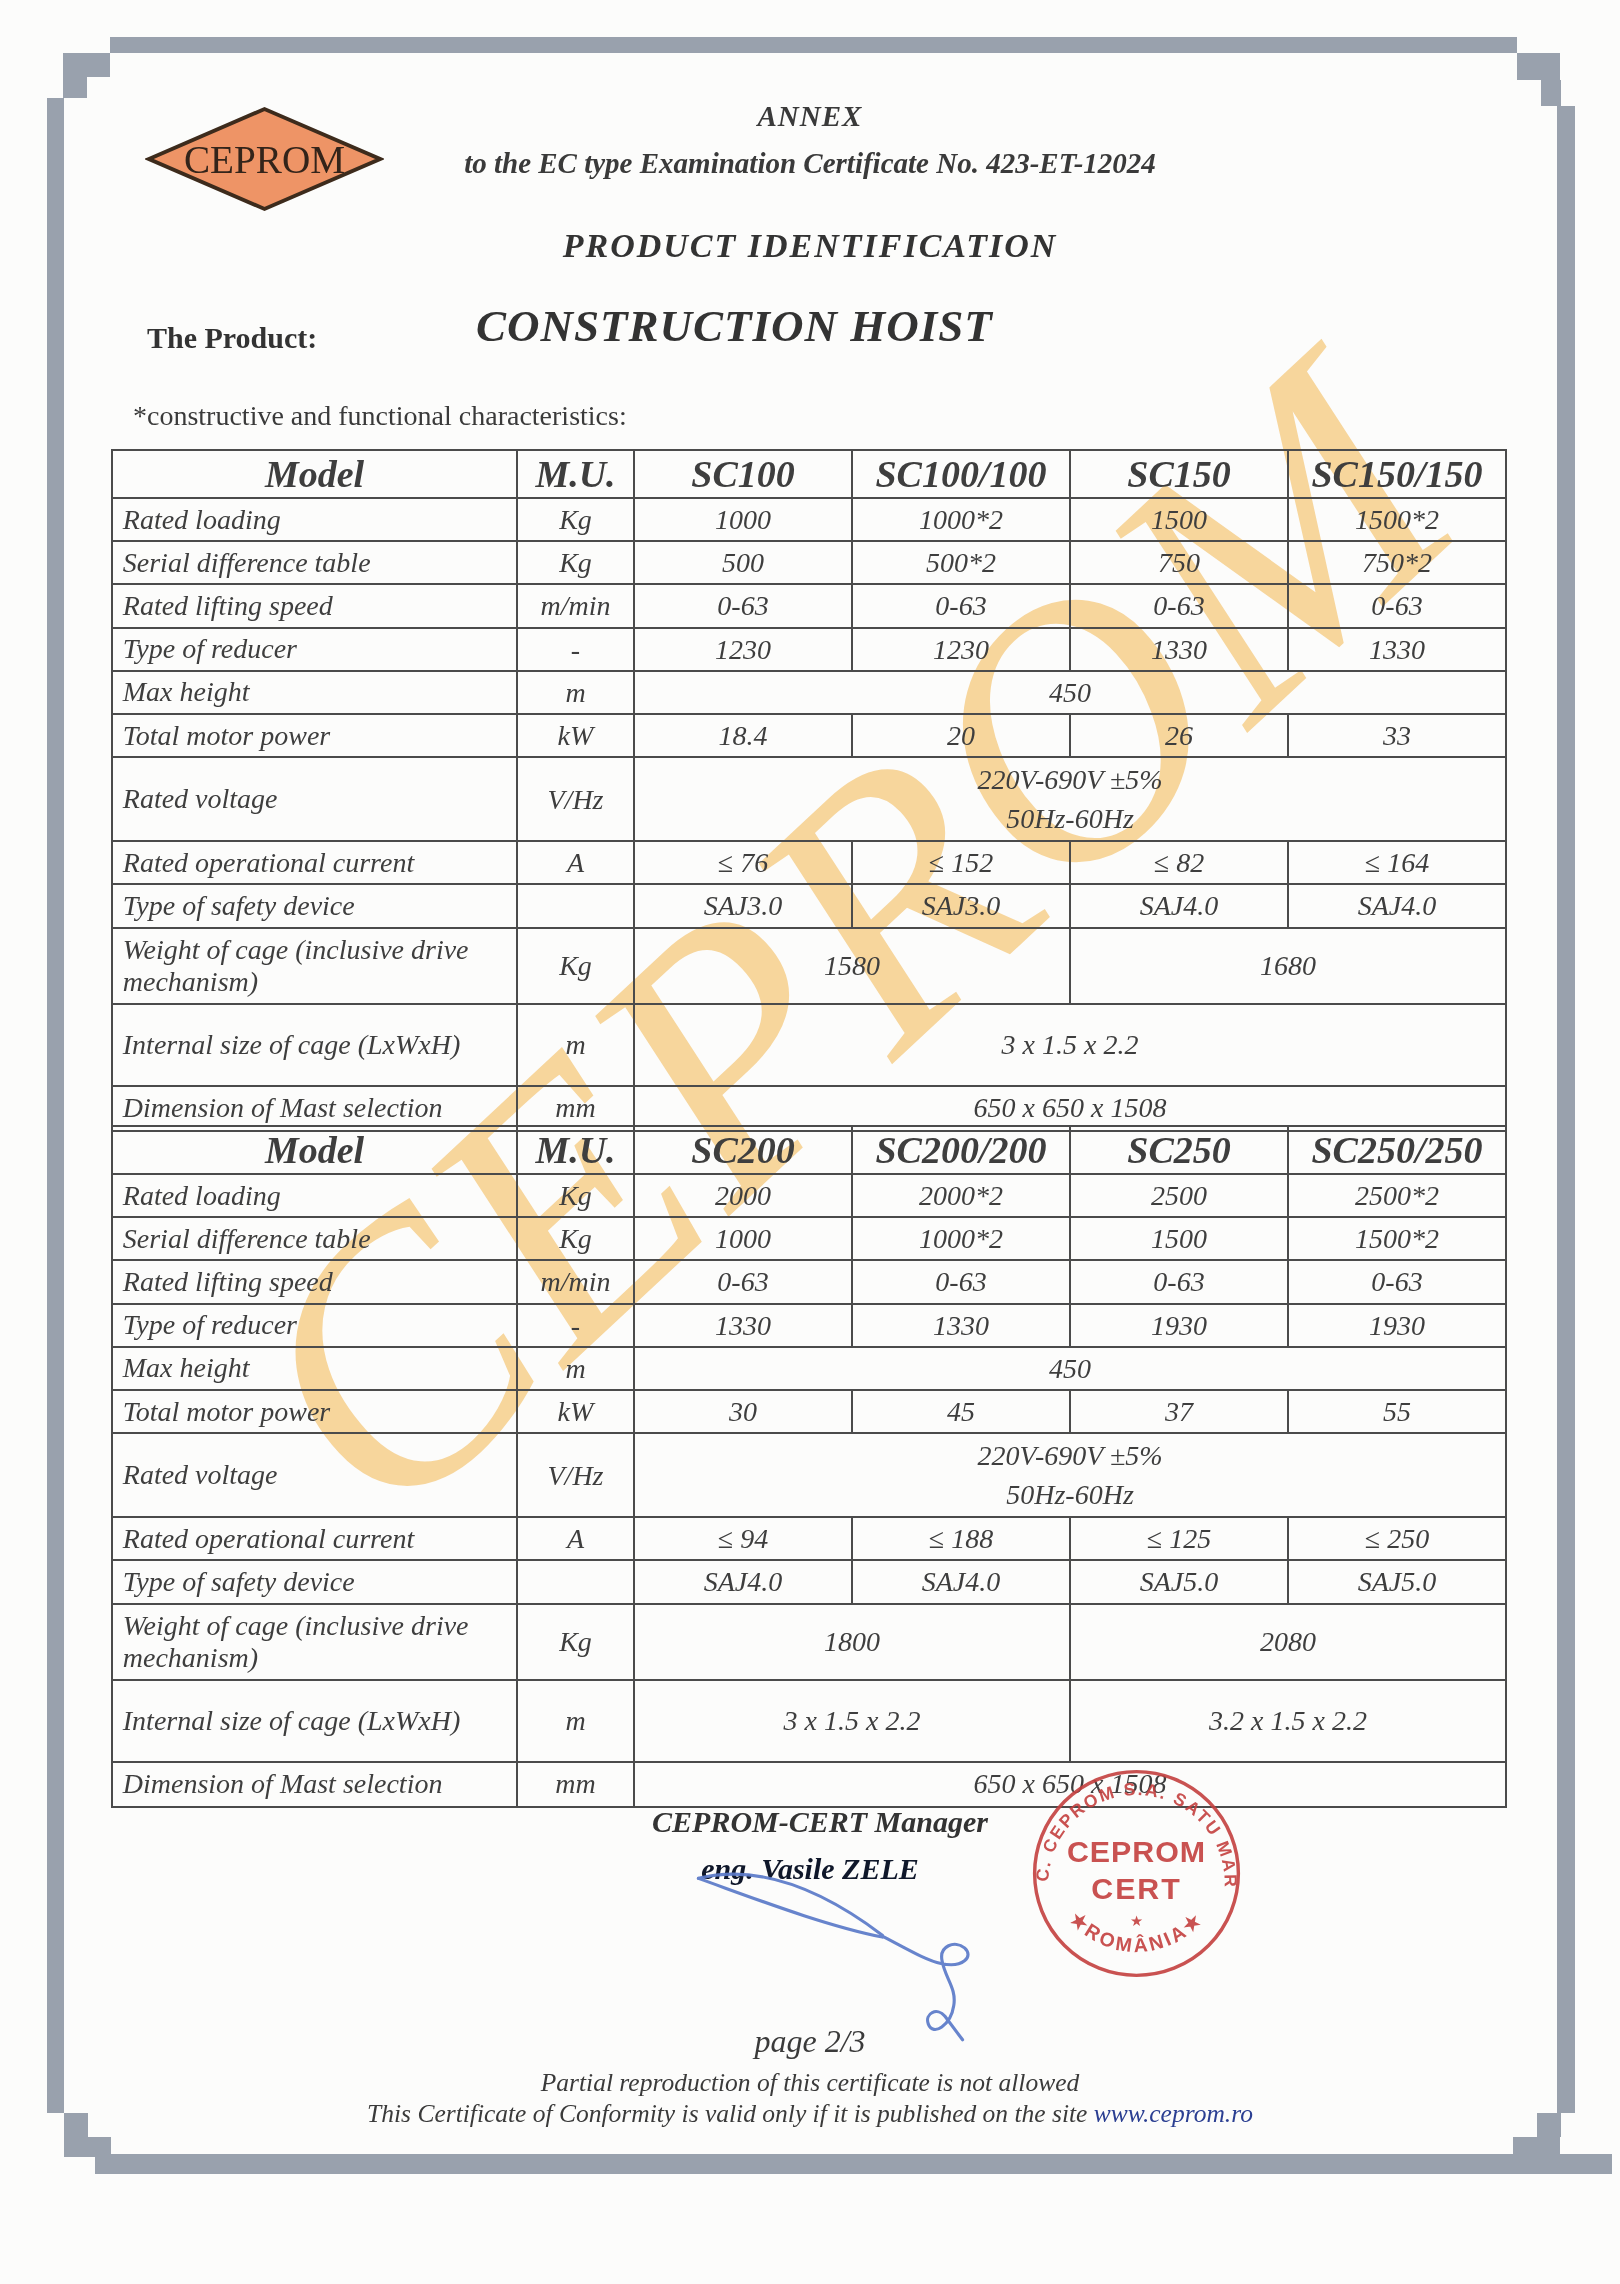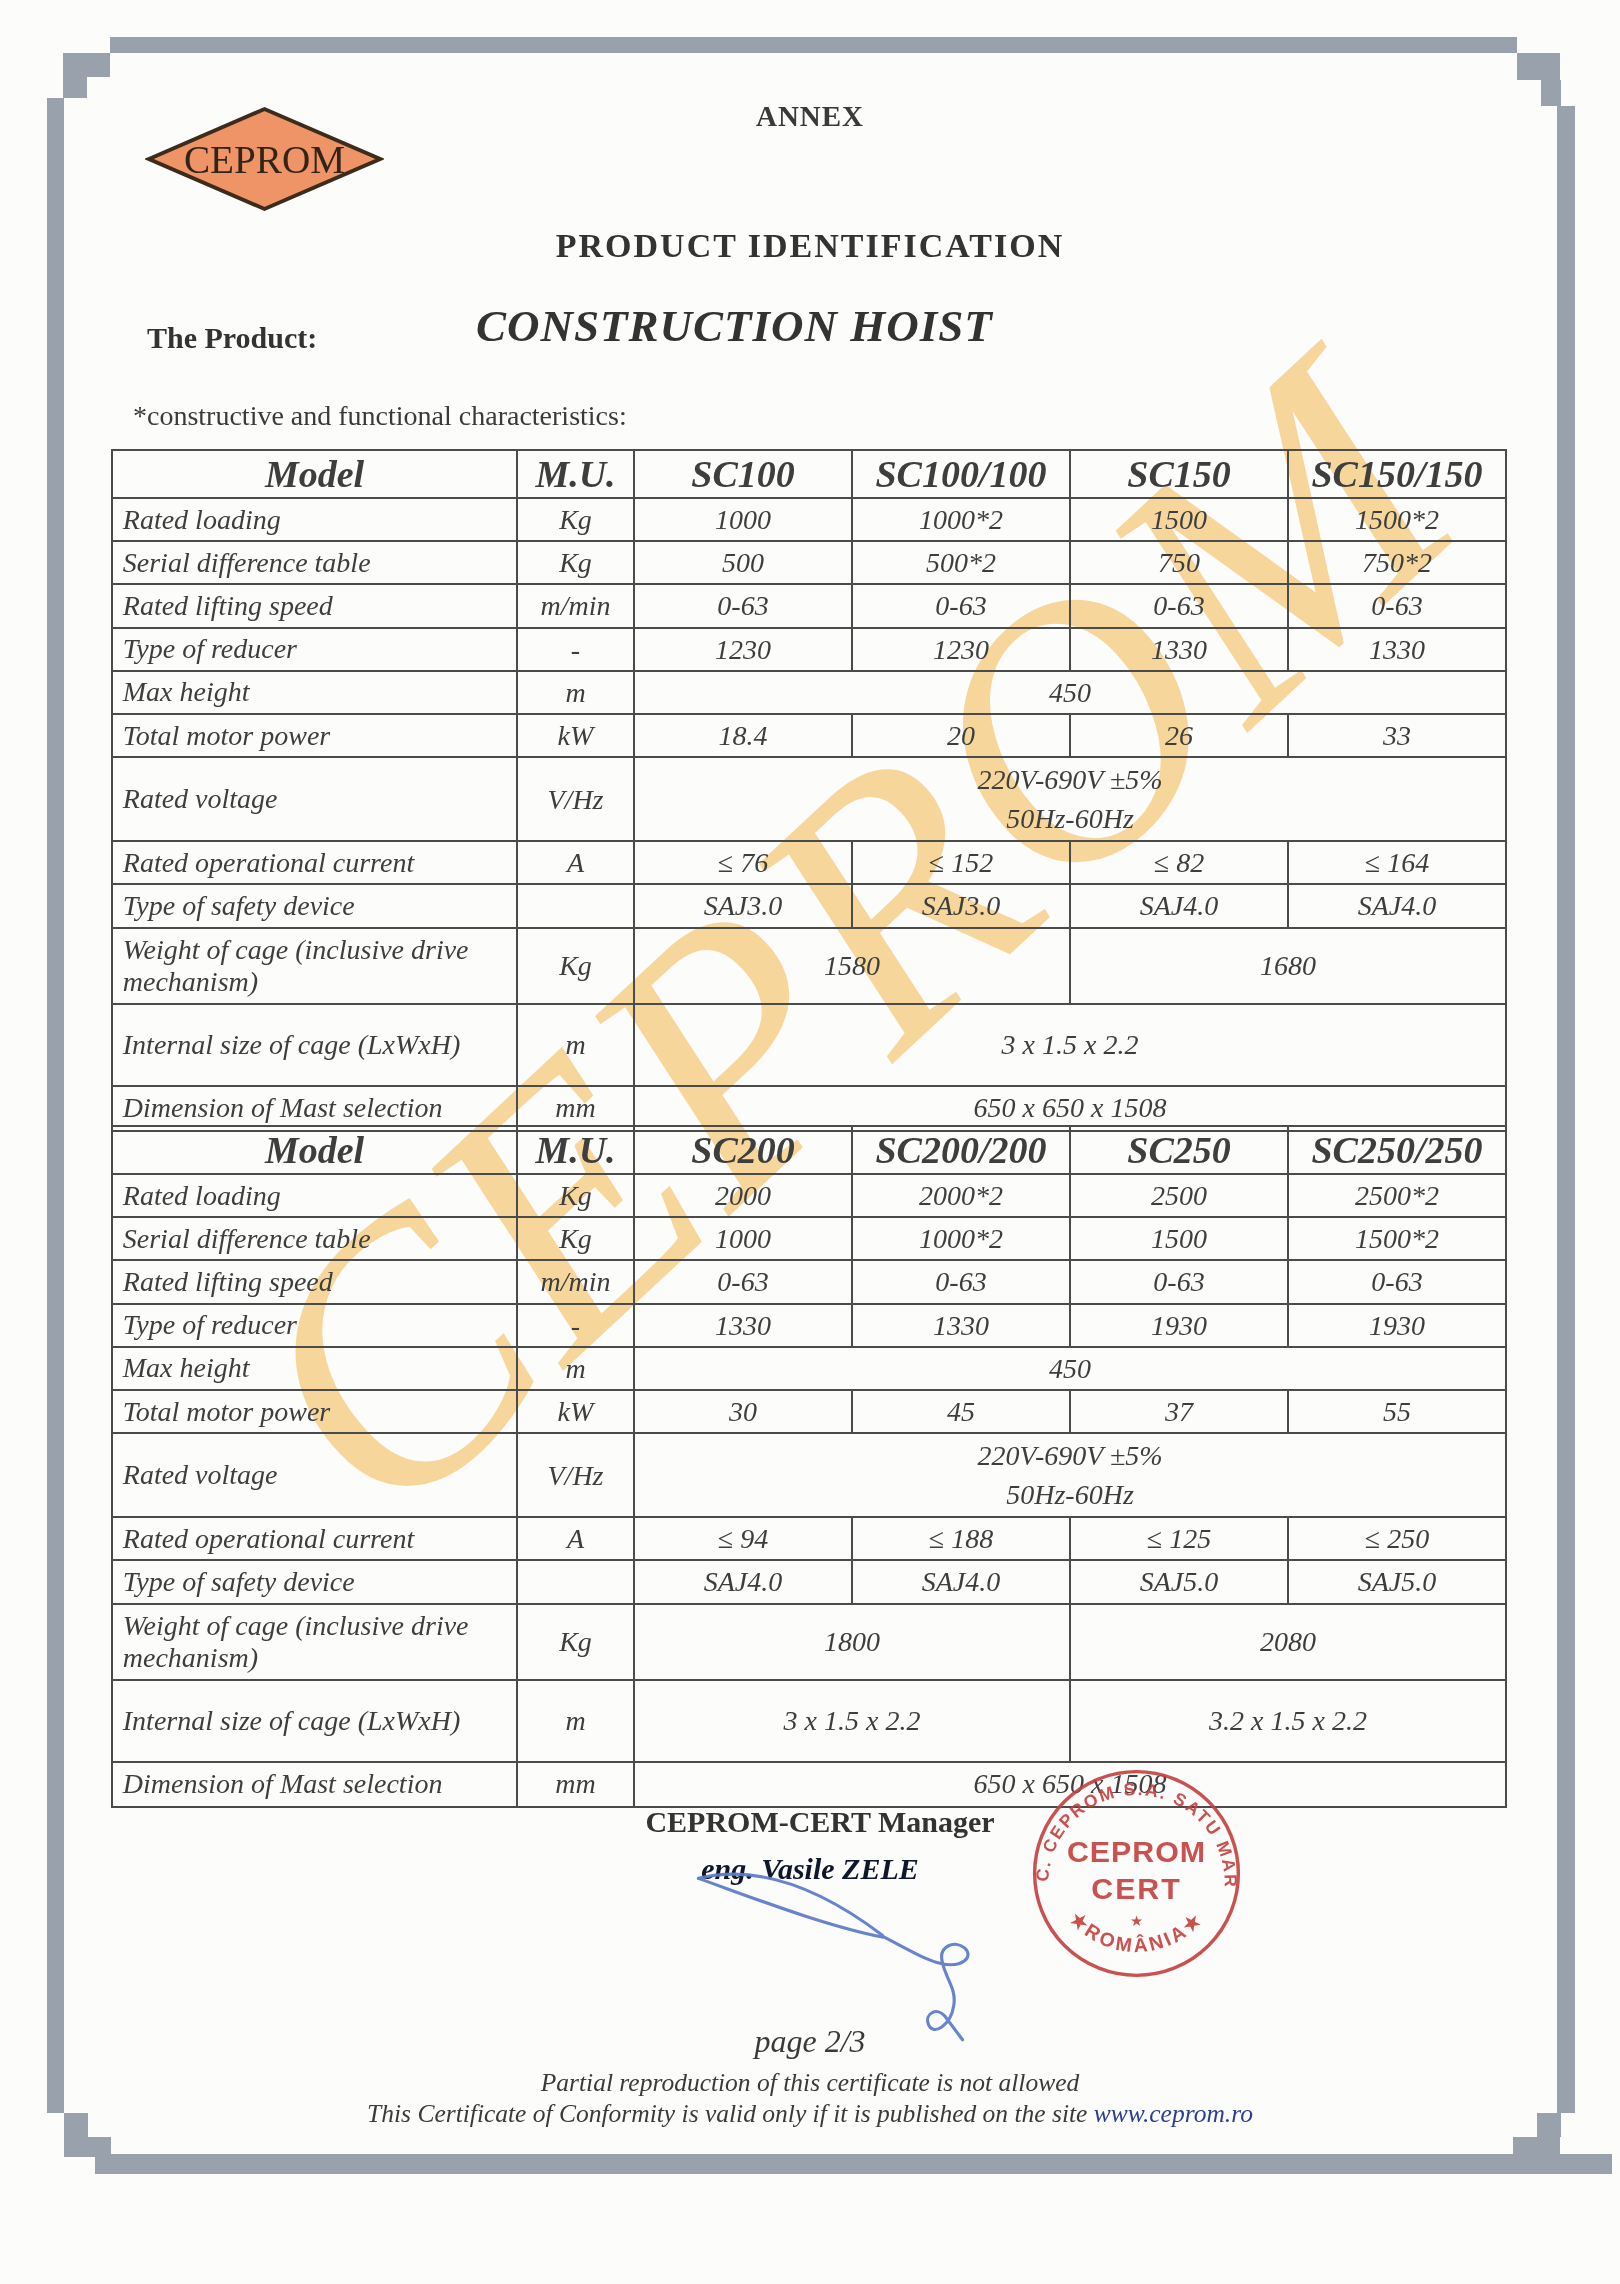--- a/index.html
+++ b/index.html
@@ -23,21 +23,21 @@
     letter-spacing:2px;
     color:rgba(245,203,129,0.78);
     transform:rotate(-43deg);
     transform-origin:0 0;
     white-space:nowrap;
     z-index:1;
     pointer-events:none;
   }
   
   .abs{position:absolute;z-index:2;}
-  .centered{left:0;right:0;text-align:center;}
+  .centered{left:0;right:0;text-align:center;font-style:italic;}
   #annex-title{top:100px;font-size:29px;font-weight:bold;letter-spacing:1px;color:#3a3a3a;}
   #annex-subtitle{top:147px;font-size:29px;font-weight:bold;font-style:italic;color:#3a3a3a;}
   #page-title{top:227px;font-size:34px;font-weight:bold;letter-spacing:2px;color:#333;}
   #product-label{left:147px;top:321px;font-size:30px;font-weight:bold;color:#333;}
   #product-name{left:476px;top:300px;font-size:45px;font-weight:bold;font-style:italic;letter-spacing:1px;color:#333;}
   #char-note{left:133px;top:400px;font-size:28px;color:#3a3a3a;}
   
   .table-wrap{position:absolute;left:111px;width:1393px;z-index:2;}
   #table-wrap-0{top:449px;}
   #table-wrap-1{top:1125px;}
@@ -85,20 +85,21 @@
   <div class="frame" style="left:1557px;top:106px;width:17.6px;height:2007px;"></div>
   <div class="frame" style="left:1537px;top:2113px;width:23.5px;height:23.5px;"></div>
   <div class="frame" style="left:1513px;top:2137px;width:47px;height:19.6px;"></div>
 
   <svg class="svg-layer" style="left:145px;top:104px;" width="239" height="110" viewBox="0 0 244 112">
     <polygon points="4,56 122,5 240,56 122,107" fill="#ee9466" stroke="#3d2b1c" stroke-width="4"></polygon>
     <text x="122" y="70" text-anchor="middle" font-family="Liberation Serif, serif" font-size="40" fill="#33241a">CEPROM</text>
   </svg>
 
   <div class="abs centered" id="annex-title">ANNEX</div>
+  <div class="abs centered" id="annex-subtitle">to the EC type Examination Certificate No. 423-ET-12024</div>
   <div class="abs centered" id="page-title">PRODUCT IDENTIFICATION</div>
   <div class="abs" id="product-label">The Product:</div>
   <div class="abs" id="product-name">CONSTRUCTION HOIST</div>
   <div class="abs" id="char-note">*constructive and functional characteristics:</div>
 
   <div class="table-wrap" id="table-wrap-0">
       <table class="spec-table">
         <colgroup>
           <col class="c-label">
           <col class="c-mu">

